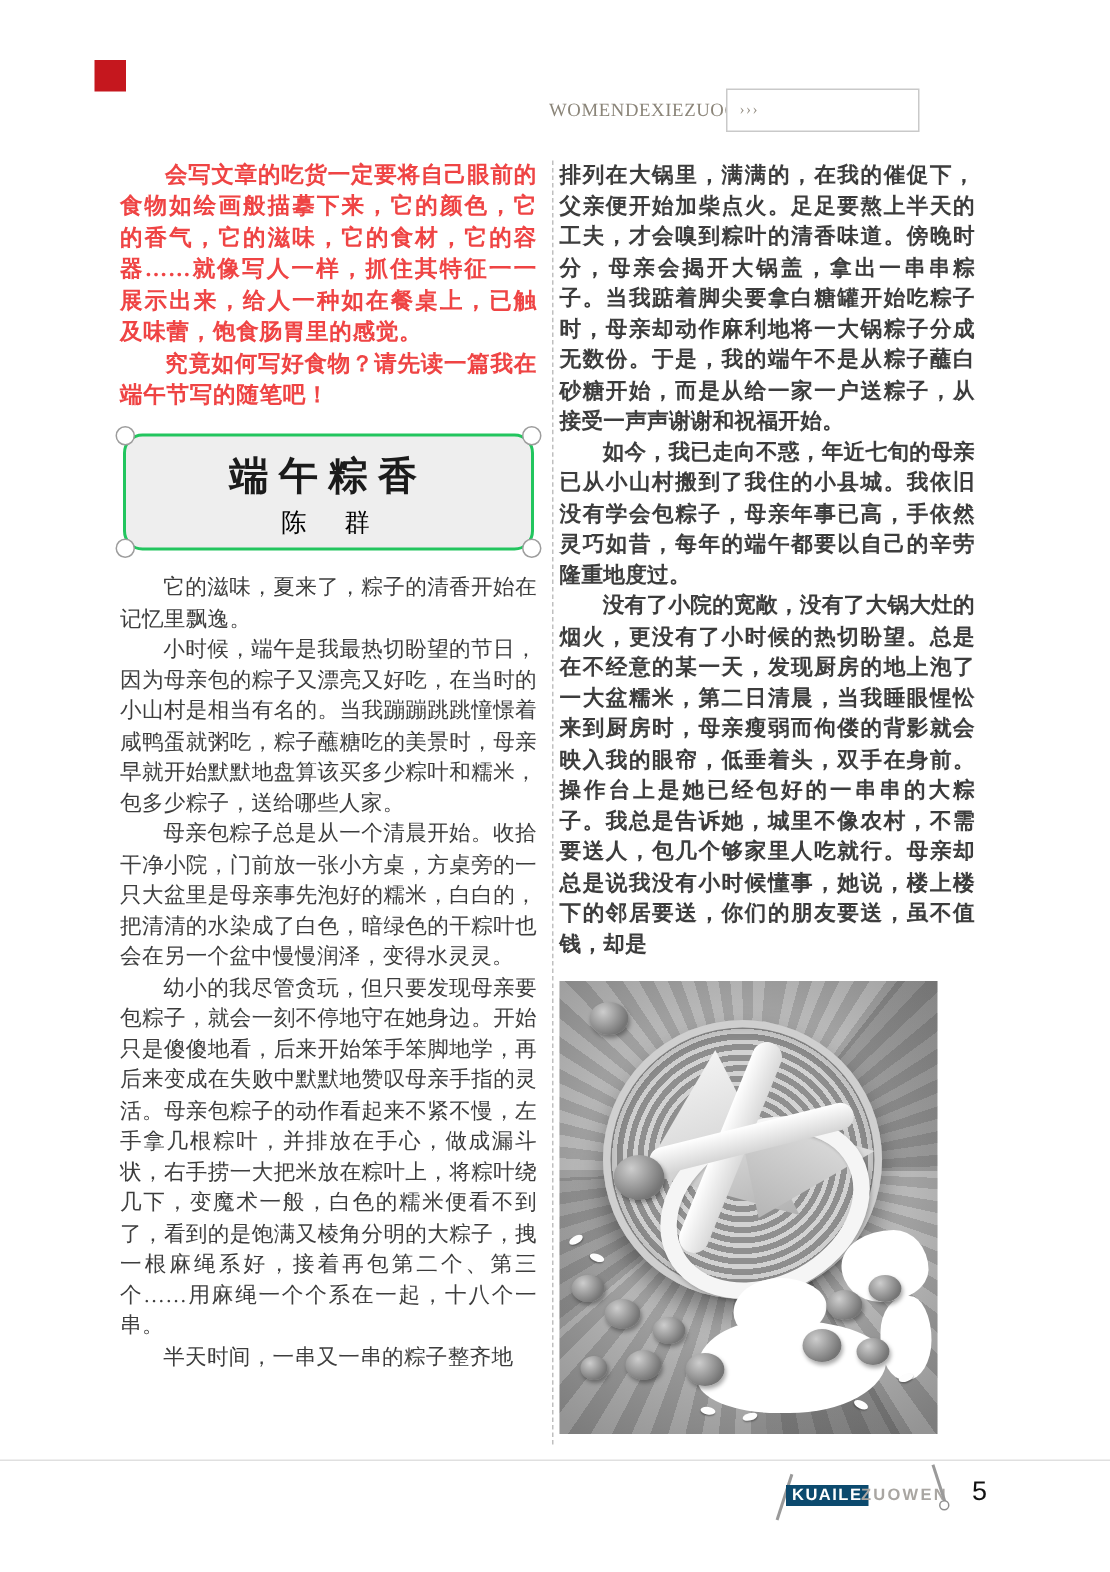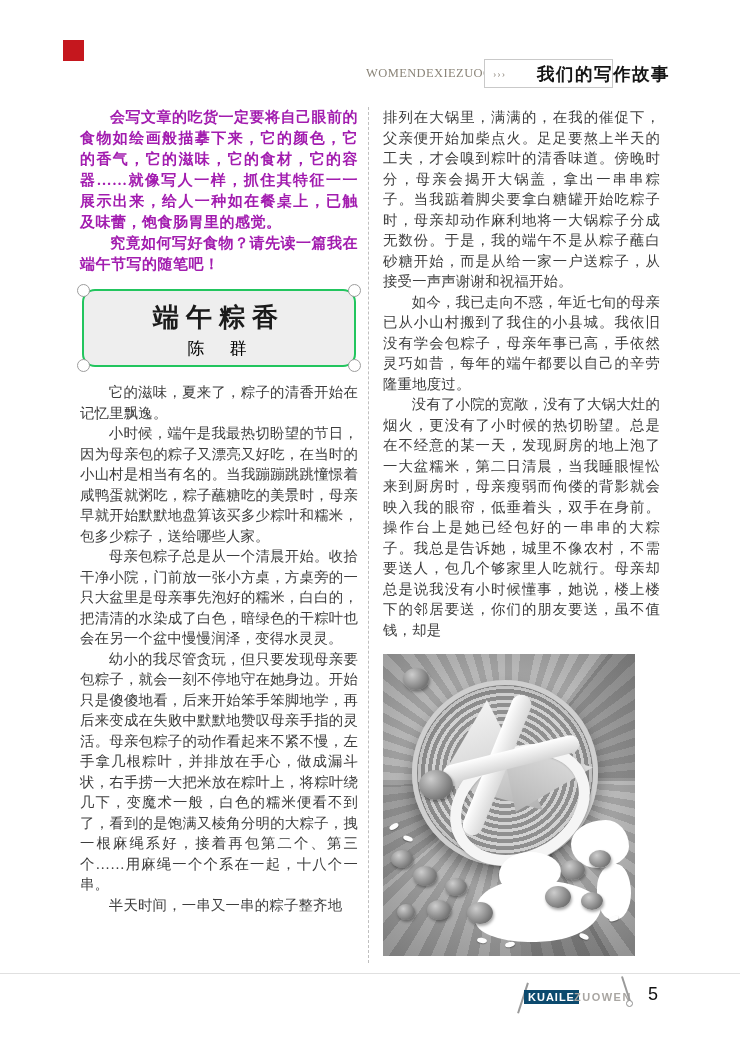--- a/index.html
+++ b/index.html
@@ -14,25 +14,25 @@
             font-size:12.5px;color:#8b8579;letter-spacing:.4px;}
   .hdr-box{position:absolute;left:484px;top:59px;width:127px;height:27px;
            border:1px solid #c9c9c9;background:#fff;}
   .hdr-arrows{position:absolute;left:493px;top:68px;font-size:10px;color:#9a948a;letter-spacing:1px;}
   .hdr-title{position:absolute;left:537px;top:62px;font-size:17.5px;font-weight:bold;color:#141414;
              letter-spacing:1.5px;font-family:"Liberation Sans",sans-serif;}
 
   
   .col{position:absolute;top:107px;}
   .col-left{left:80px;width:278px;}
-  .col-right{left:383px;width:277px;}
+  .col-right{left:373px;width:277px;font-weight:bold;}
   .divider{position:absolute;left:368px;top:107px;height:856px;border-left:1px dashed #bfbfbf;}
 
   p{margin:0;}
-  .intro{font-size:15px;line-height:21px;font-weight:bold;color:#a21caf;text-align:justify;
+  .intro{font-size:15px;line-height:21px;font-weight:bold;color:#ef4444;text-align:justify;
          text-indent:2em;letter-spacing:.5px;}
   .bodyp{font-size:14.4px;line-height:20.5px;color:#3d3d3d;text-align:justify;
          text-indent:2em;letter-spacing:.2px;}
   .bodyp.first{margin-top:15px;}
   .bodyp.noindent{text-indent:0;}
 
   
   .title-box{position:relative;margin:14px 2px 0 2px;height:74px;background:#eeeeee;
              border:2px solid #22c55e;border-radius:13px;text-align:center;}
   .title-box h1{margin:9px 0 0 0;font-size:26px;letter-spacing:7px;color:#1b1b1b;
@@ -99,21 +99,20 @@
 </head>
 <body>
 
 <div class="page">
 
   <div class="red-square"></div>
 
   <span class="hdr-slug">WOMENDEXIEZUOGUSHI</span>
   <div class="hdr-box"></div>
   <span class="hdr-arrows">›››</span>
-  <span class="hdr-title">我们的写作故事</span>
 
   <div class="col col-left">
     <p class="intro">会写文章的吃货一定要将自己眼前的食物如绘画般描摹下来，它的颜色，它的香气，它的滋味，它的食材，它的容器……就像写人一样，抓住其特征一一展示出来，给人一种如在餐桌上，已触及味蕾，饱食肠胃里的感觉。</p>
     <p class="intro">究竟如何写好食物？请先读一篇我在端午节写的随笔吧！</p>
 
     <div class="title-box">
       <span class="pin tl"></span>
       <span class="pin tr"></span>
       <span class="pin bl"></span>
       <span class="pin br"></span>

